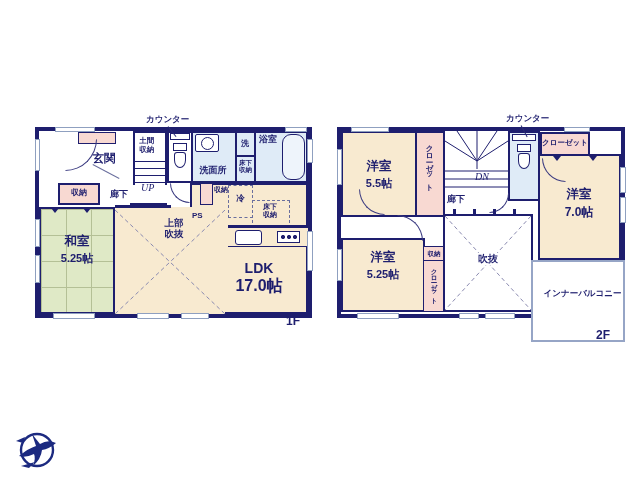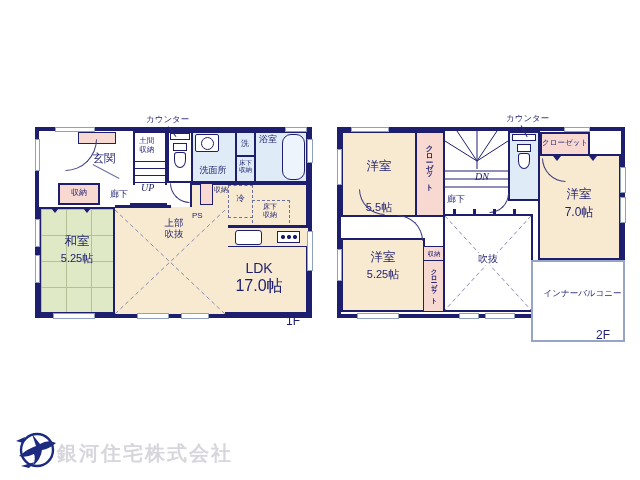--- a/index.html
+++ b/index.html
@@ -10,21 +10,21 @@
   .rm{position:absolute;box-sizing:border-box;border:2px solid #1e1e6e;}
   .rm.thin{border-width:1.5px;}
   .cream{background:#f8ead0;}
   .green{background:#dfe9c6;
      background-image:linear-gradient(#b4c096 1px,transparent 1px),
                       linear-gradient(90deg,#b4c096 1px,transparent 1px);
      background-size:25px 26px;}
   .pink{background:#f8d9d2;}
   .blue{background:#dfebf7;}
   .white{background:#fff;}
-  .lbl{position:absolute;color:#1e1e6e;font-weight:400;line-height:1.15;white-space:nowrap;}
+  .lbl{position:absolute;color:#1e1e6e;font-weight:700;line-height:1.15;white-space:nowrap;}
   .lbl.c{text-align:center;}
   .wrap2{white-space:normal;word-break:break-all;width:2.3em;text-align:center;}
   .vlbl{position:absolute;color:#1e1e6e;font-weight:600;writing-mode:vertical-rl;
         text-orientation:upright;letter-spacing:1px;}
   .win{position:absolute;background:#fff;border:1px solid #8fa0c0;box-sizing:border-box;}
   .wall{position:absolute;background:#1e1e6e;}
   .dash{position:absolute;border:1.2px dashed #6a6f9e;box-sizing:border-box;}
   .arc{position:absolute;box-sizing:border-box;border:1.2px solid #3a3a80;border-color:transparent;}
   .arc.bl{border-left-color:#3a3a80;border-bottom-color:#3a3a80;border-radius:0 0 0 100%;}
   .arc.br{border-right-color:#3a3a80;border-bottom-color:#3a3a80;border-radius:0 0 100% 0;}
@@ -128,21 +128,21 @@
 
   <div class="lbl" style="left:146px;top:115px;font-size:8.5px;">カウンター</div>
   <div class="leader" style="left:168px;top:126px;transform:rotate(52deg);"></div>
 
   <div class="lbl" style="left:286px;top:315px;font-size:12px;">1F</div>
 
   <div class="plan" style="left:337px;top:127px;width:288px;height:191px;">
 
     <div class="rm cream" style="left:0;top:0;width:76px;height:86px;"></div>
     <div class="lbl c" style="left:8px;top:28px;width:60px;font-size:12.5px;">洋室</div>
-    <div class="lbl c" style="left:8px;top:46px;width:60px;font-size:11px;margin-top:24px;">5.5帖</div>
+    <div class="lbl c" style="left:8px;top:46px;width:60px;font-size:11px;">5.5帖</div>
     <div class="arc bl" style="left:18px;top:58px;width:26px;height:26px;"></div>
 
     <div class="rm pink" style="left:74px;top:0;width:30px;height:86px;"></div>
     <div class="vlbl" style="left:83px;top:8px;height:72px;font-size:7.5px;">クローゼット</div>
 
     <div class="abs" style="left:102px;top:0;width:67px;height:62px;border-left:2px solid #1e1e6e;border-right:2px solid #1e1e6e;box-sizing:border-box;background:#fff;">
       <svg width="63" height="60">
         <line x1="0" y1="40" x2="63" y2="40" stroke="#1e1e6e" stroke-width="1"></line>
         <line x1="0" y1="48" x2="63" y2="48" stroke="#1e1e6e" stroke-width="1"></line>
         <line x1="0" y1="56" x2="63" y2="56" stroke="#1e1e6e" stroke-width="1"></line>
@@ -211,15 +211,14 @@
   <div class="leader" style="left:521px;top:125px;transform:rotate(62deg);"></div>
 
   <div class="lbl" style="left:596px;top:329px;font-size:12px;">2F</div>
 
   <svg class="abs" style="left:13px;top:426px;" width="46" height="46" viewBox="0 0 46 46">
     <circle cx="24" cy="24" r="16" fill="none" stroke="#1c2a80" stroke-width="2.4"></circle>
     <path d="M3 15 L12 11 L10 17 Z" fill="#1c2a80"></path>
     <path d="M6 30 Q16 22 23 20 L19 8 L27 18 Q35 13 43 17 Q36 23 29 24 Q28 33 20 40 Q23 32 21 28 Q13 32 6 30 Z" fill="#1c2a80"></path>
     <path d="M8 40 L22 36 L16 42 Z" fill="#1c2a80"></path>
   </svg>
-  <div id="companyName" style="left:57px;top:440px;">銀河住宅株式会社</div>
 
 </div>
 
 </body></html>

